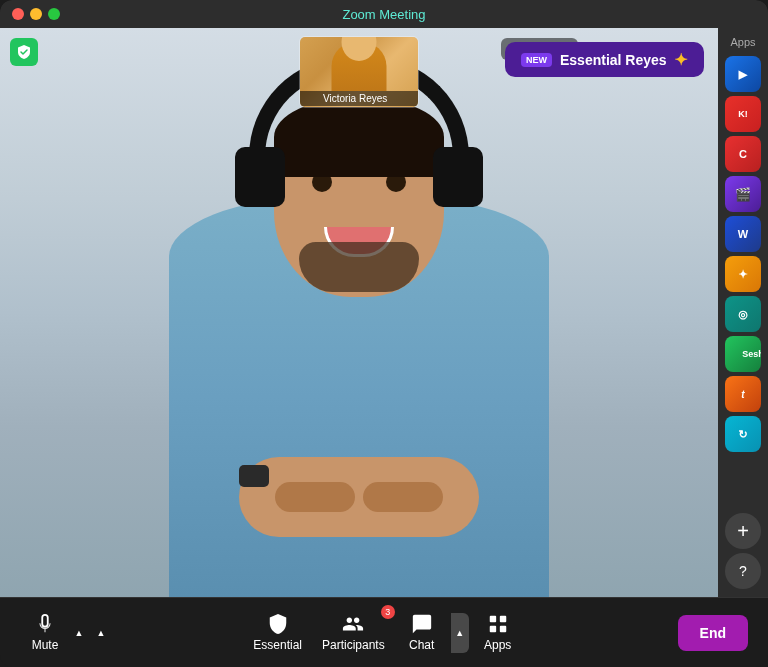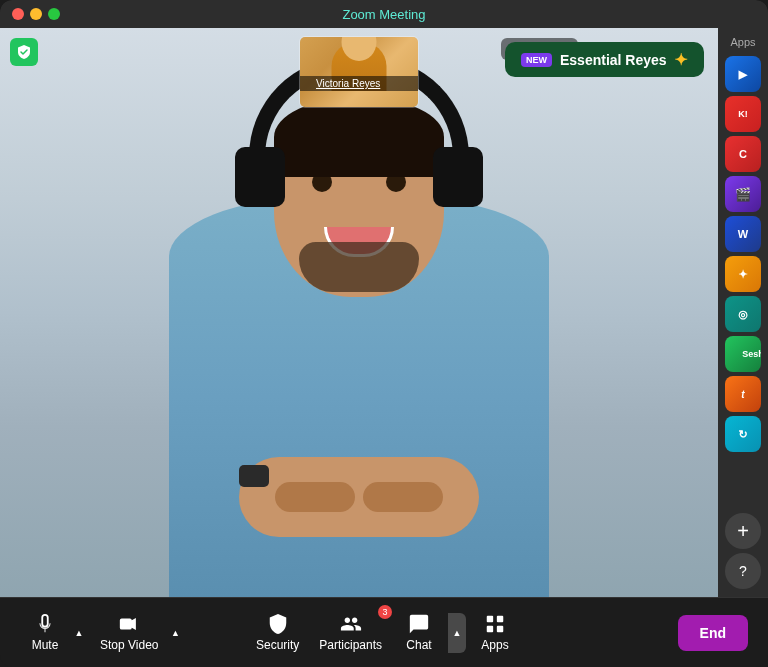--- a/index.html
+++ b/index.html
@@ -141,45 +141,44 @@
       background: linear-gradient(135deg, #d4a050 0%, #c89040 30%, #e8b870 60%, #d4a050 100%);
     }
     .thumbnail-bg-2 {
       width: 100%;
       height: 100%;
       background: linear-gradient(135deg, #e8e0d0 0%, #d8d0c0 30%, #c8c0b0 60%, #b8b0a0 100%);
     }
 
     .thumbnail-label {
       position: absolute;
-      bottom: 16px;
+      bottom: 1px;
       left: 0;
       right: 0;
       background: rgba(0,0,0,0.55);
       color: white;
       font-size: 10px;
-      padding: 2px 16px;
+      padding: 2px 23px;
       white-space: nowrap;
       overflow: hidden;
       text-overflow: ellipsis;
-      text-decoration: underline;
     }
 
     .mic-icon-thumb {
       color: #ff4444;
       margin-right: 2px;
       font-size: 9px;
     }
 
     
     .essential-apps-banner {
       position: absolute;
       top: 14px;
       right: 14px;
-      background: #14532d;
+      background: #4c1d95;
       border-radius: 10px;
       padding: 8px 16px;
       display: flex;
       align-items: center;
       gap: 8px;
       color: white;
       font-size: 14px;
       font-weight: 600;
     }
     .new-badge {
@@ -532,37 +531,31 @@
       <div class="toolbar-btn">
         <svg class="icon-svg" viewBox="0 0 24 24" fill="white">
           <path d="M12 1a4 4 0 0 1 4 4v7a4 4 0 0 1-8 0V5a4 4 0 0 1 4-4zm0 2a2 2 0 0 0-2 2v7a2 2 0 0 0 4 0V5a2 2 0 0 0-2-2zM6.5 11a.5.5 0 0 1 .5.5 5 5 0 0 0 10 0 .5.5 0 0 1 1 0 6 6 0 0 1-5.5 5.96V21h-1v-3.54A6 6 0 0 1 6 11.5a.5.5 0 0 1 .5-.5z"></path>
         </svg>
         <span class="toolbar-btn-label">Mute</span>
       </div>
       <div class="chevron-btn">▲</div>
     </div>
 
     <div class="toolbar-btn-group">
-      <div class="toolbar-btn">
-        <svg class="icon-svg" viewBox="0 0 24 24" fill="white">
-          <path d="M15 8v8l4.5 2.5V5.5L15 8zM4 6a2 2 0 0 0-2 2v8a2 2 0 0 0 2 2h9a2 2 0 0 0 2-2V8a2 2 0 0 0-2-2H4z"></path>
-        </svg>
-        <span class="toolbar-btn-label">Stop Video</span>
-      </div>
       <div class="chevron-btn">▲</div>
     </div>
   </div>
 
   <div class="toolbar-center">
 
     <div class="toolbar-btn">
       <svg class="icon-svg" viewBox="0 0 24 24" fill="white">
         <path d="M12 1L3 5v6c0 5.5 3.8 10.7 9 12 5.2-1.3 9-6.5 9-12V5l-9-4z"></path>
       </svg>
-      <span class="toolbar-btn-label">Security</span>
+      <span class="toolbar-btn-label">Essential</span>
     </div>
 
     <div class="toolbar-btn" style="position:relative;">
       <svg class="icon-svg" viewBox="0 0 24 24" fill="white">
         <path d="M16 11c1.66 0 2.99-1.34 2.99-3S17.66 5 16 5c-1.66 0-3 1.34-3 3s1.34 3 3 3zm-8 0c1.66 0 2.99-1.34 2.99-3S9.66 5 8 5C6.34 5 5 6.34 5 8s1.34 3 3 3zm0 2c-2.33 0-7 1.17-7 3.5V19h14v-2.5c0-2.33-4.67-3.5-7-3.5zm8 0c-.29 0-.62.02-.97.05 1.16.84 1.97 1.97 1.97 3.45V19h6v-2.5c0-2.33-4.67-3.5-7-3.5z"></path>
       </svg>
       <div class="badge-count">3</div>
       <span class="toolbar-btn-label">Participants</span>
     </div>
 

